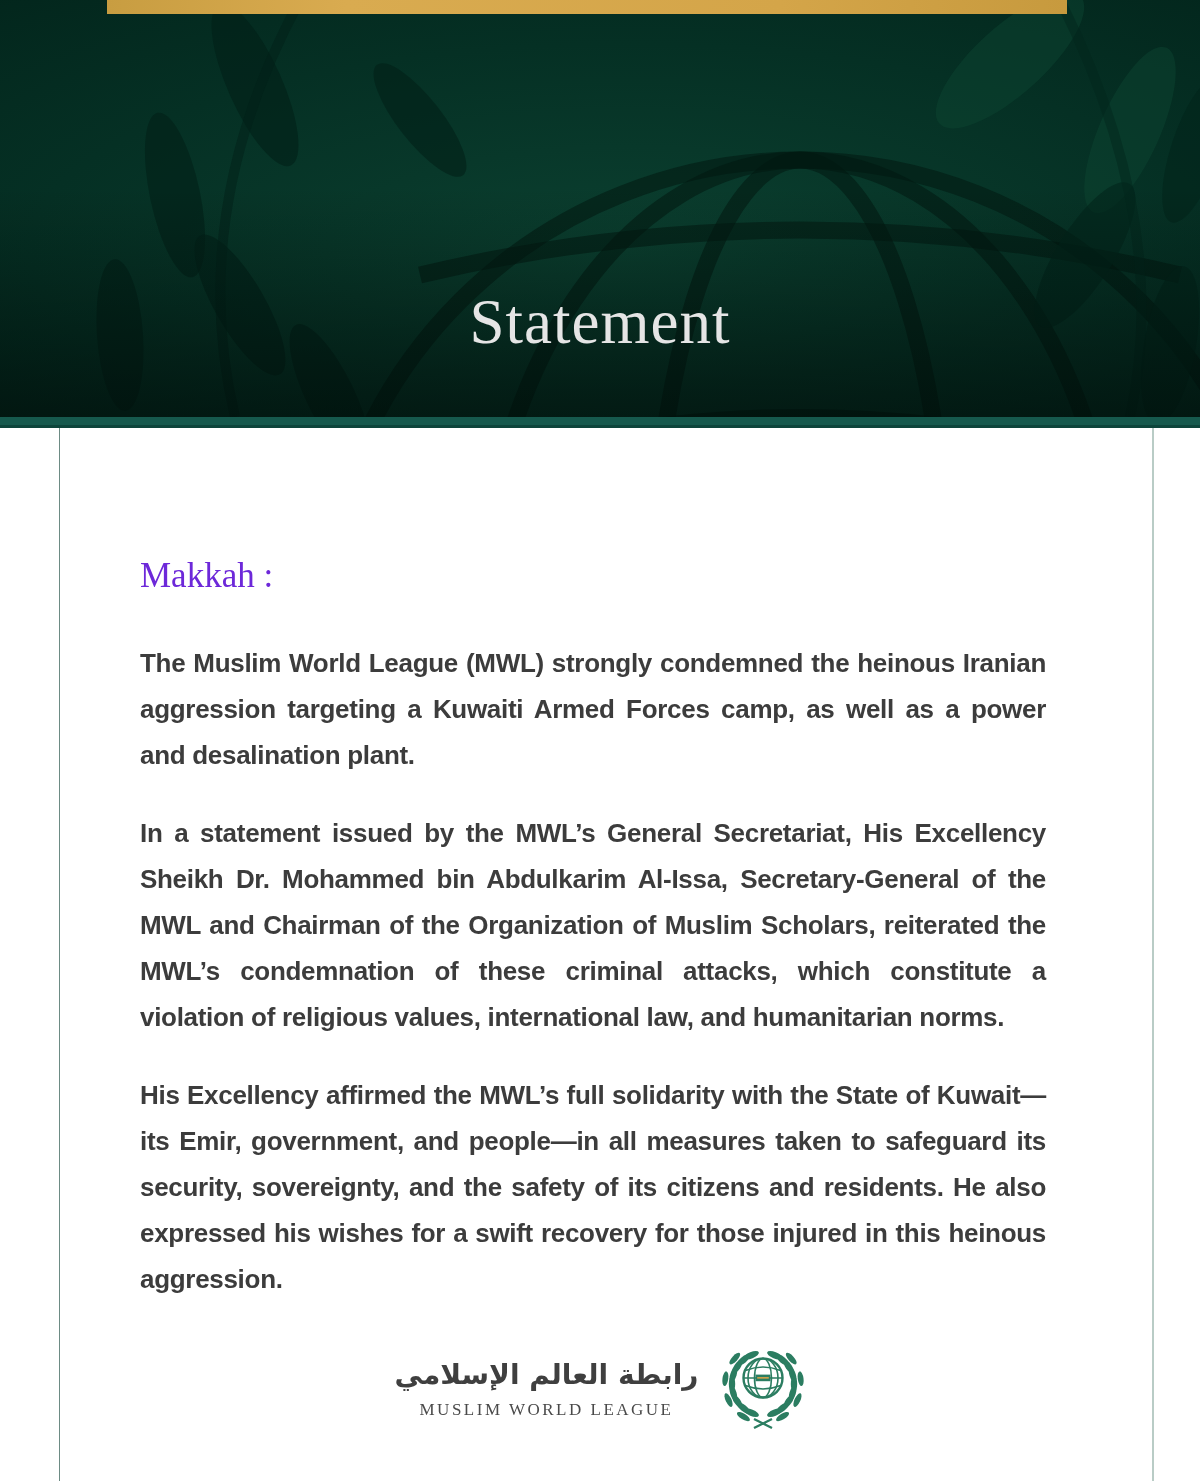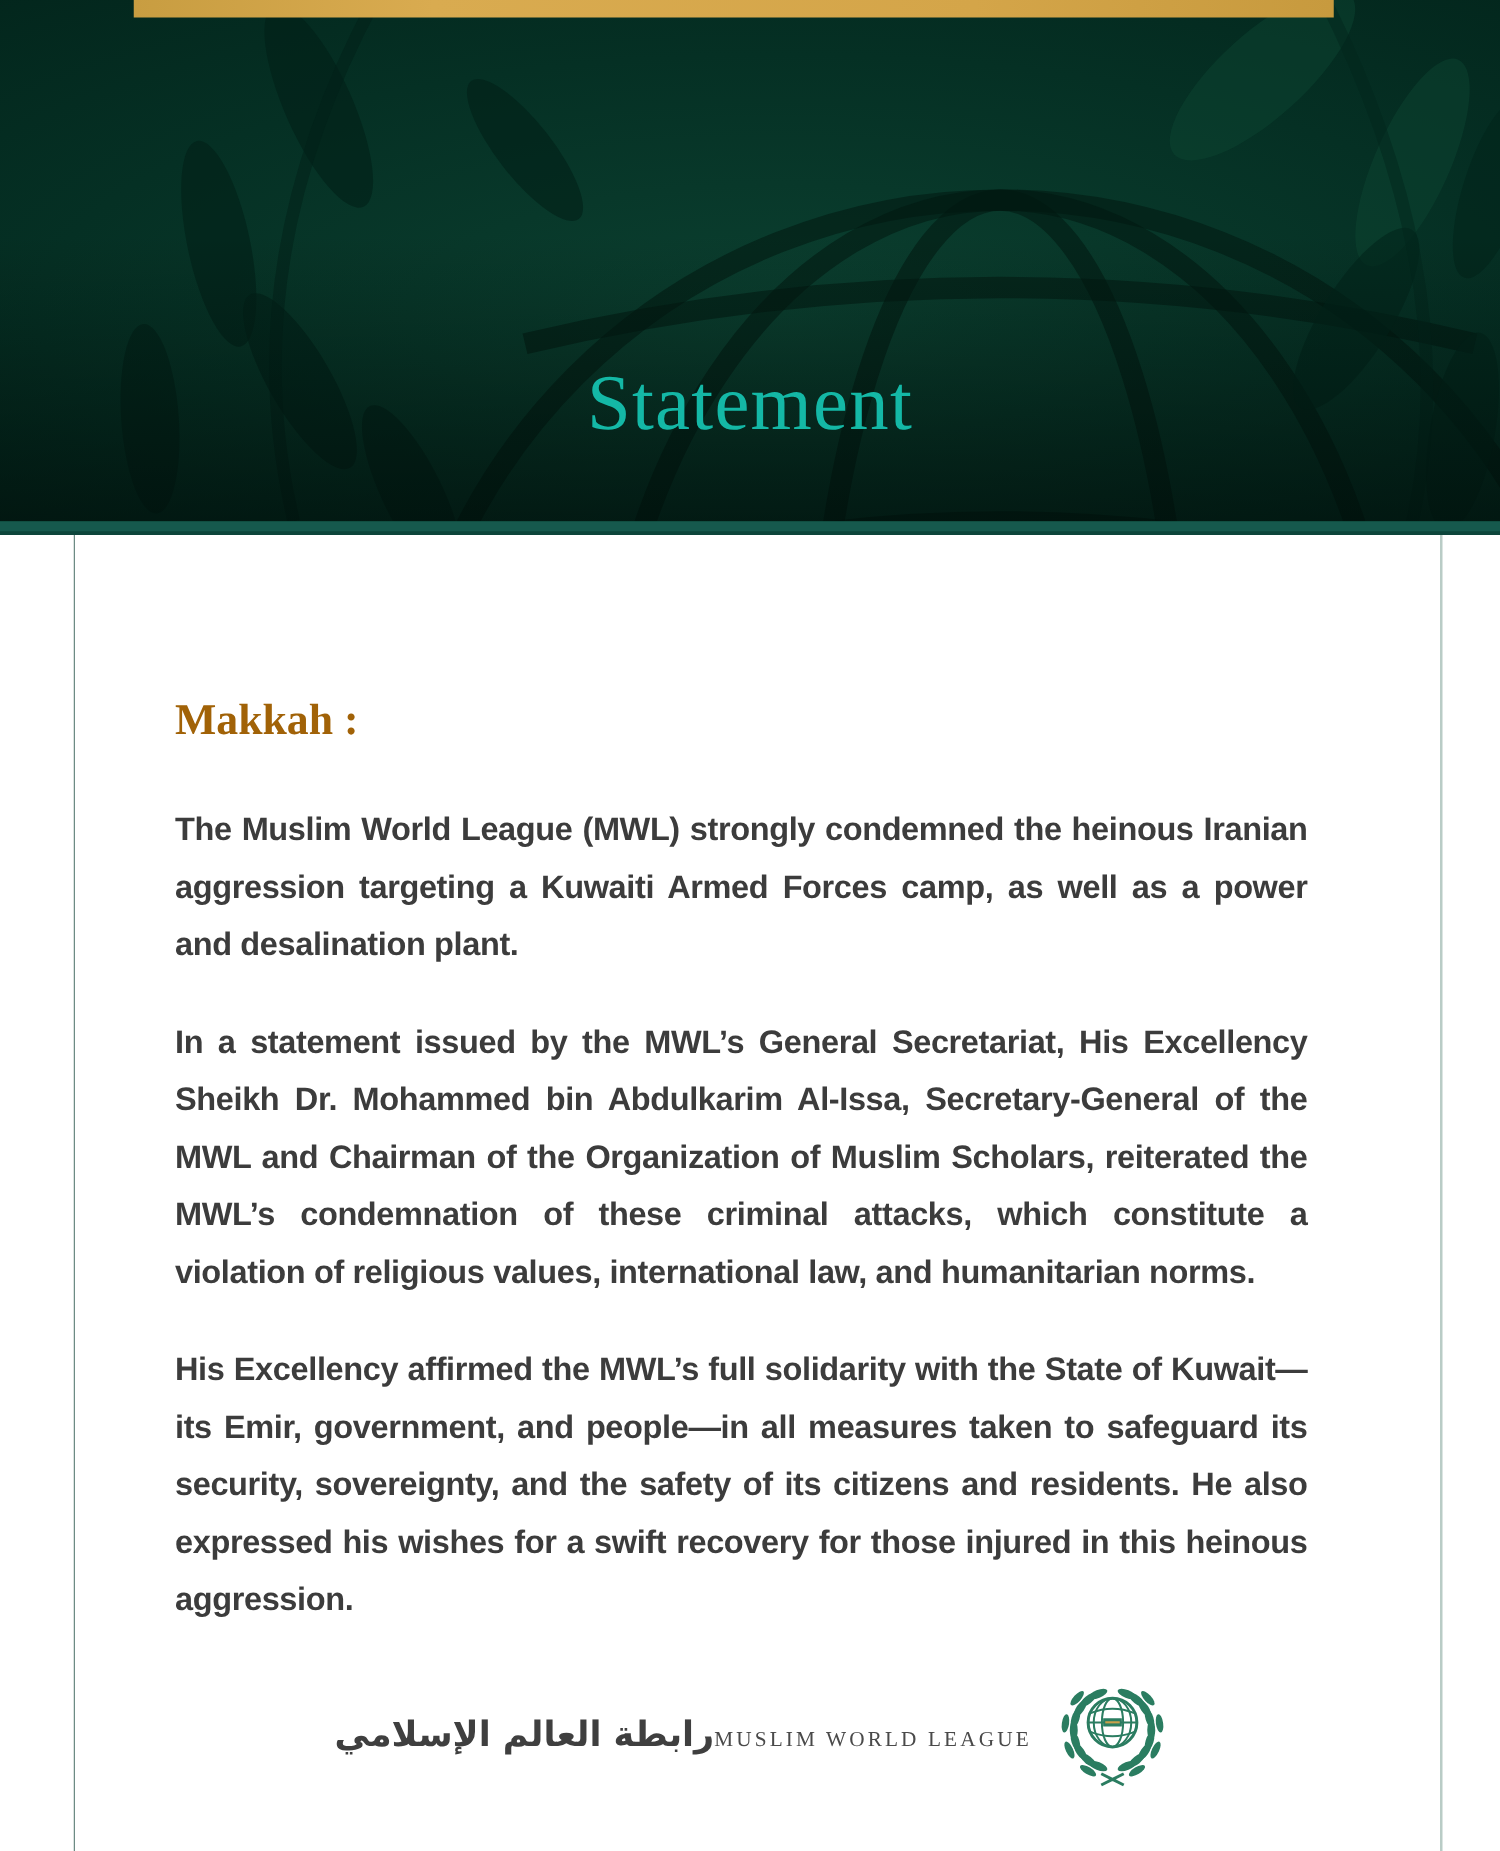--- a/index.html
+++ b/index.html
@@ -6,38 +6,38 @@
   body{width:1200px;height:1481px;background:#ffffff;font-family:"Liberation Sans",sans-serif;}
   .page{position:relative;width:1200px;height:1481px;background:#ffffff;overflow:hidden;}
 
   
   .header{position:absolute;top:0;left:0;width:1200px;height:428px;background:#03301f;}
   .header-art{position:absolute;top:0;left:0;display:block;}
   .gold-bar{position:absolute;top:0;left:107px;width:960px;height:14px;
     background:linear-gradient(90deg,#c89d41 0%,#d9ab50 25%,#d4a549 70%,#c79a3e 100%);}
   .statement-title{position:absolute;top:288px;left:0;width:1200px;text-align:center;
     font-family:"Liberation Serif",serif;font-weight:400;font-size:63px;line-height:1.1;
-    color:#14b8a6;letter-spacing:1px;}
+    color:#e5e5e5;letter-spacing:1px;}
   .teal-strip{position:absolute;top:417px;left:0;width:1200px;height:11px;
     background:#16594d;box-shadow:inset 0 -3px 0 #0d453b;}
 
   
   .rule-left{position:absolute;top:428px;left:59px;width:1px;height:1053px;background:#6d8b84;}
   .rule-right{position:absolute;top:428px;left:1152px;width:2px;height:1053px;background:#b9ccc6;}
 
   
   .article{position:absolute;top:556px;left:140px;width:921px;color:#3c3c3c;}
-  .dateline{font-family:"Liberation Serif",serif;font-weight:700;font-size:35px;
-    color:#a16207;margin:0 0 44px 0;line-height:1.15;}
+  .dateline{font-family:"Liberation Serif",serif;font-weight:400;font-size:35px;
+    color:#6d28d9;margin:0 0 44px 0;line-height:1.15;}
   .article p{font-size:26px;line-height:46px;font-weight:600;letter-spacing:-0.3px;
     text-align:justify;margin:0 15px 32px 0;color:#3c3c3c;}
 
   
   .logo-row{display:flex;justify-content:center;align-items:center;gap:22px;margin-top:40px;}
-  .logo-text{display:flex;flex-direction:row;align-items:center;}
+  .logo-text{display:flex;flex-direction:column;align-items:center;}
   .logo-arabic{font-family:"DejaVu Sans",sans-serif;direction:rtl;font-weight:700;
     font-size:28px;line-height:1.3;color:#3f3f3f;}
   .logo-caption{font-family:"Liberation Serif",serif;font-weight:400;font-size:17px;
     letter-spacing:2.5px;color:#4a4a4a;margin-top:7px;white-space:nowrap;}
   .emblem svg{display:block;}
 </style>
 </head>
 <body>
 
 <div class="page">

